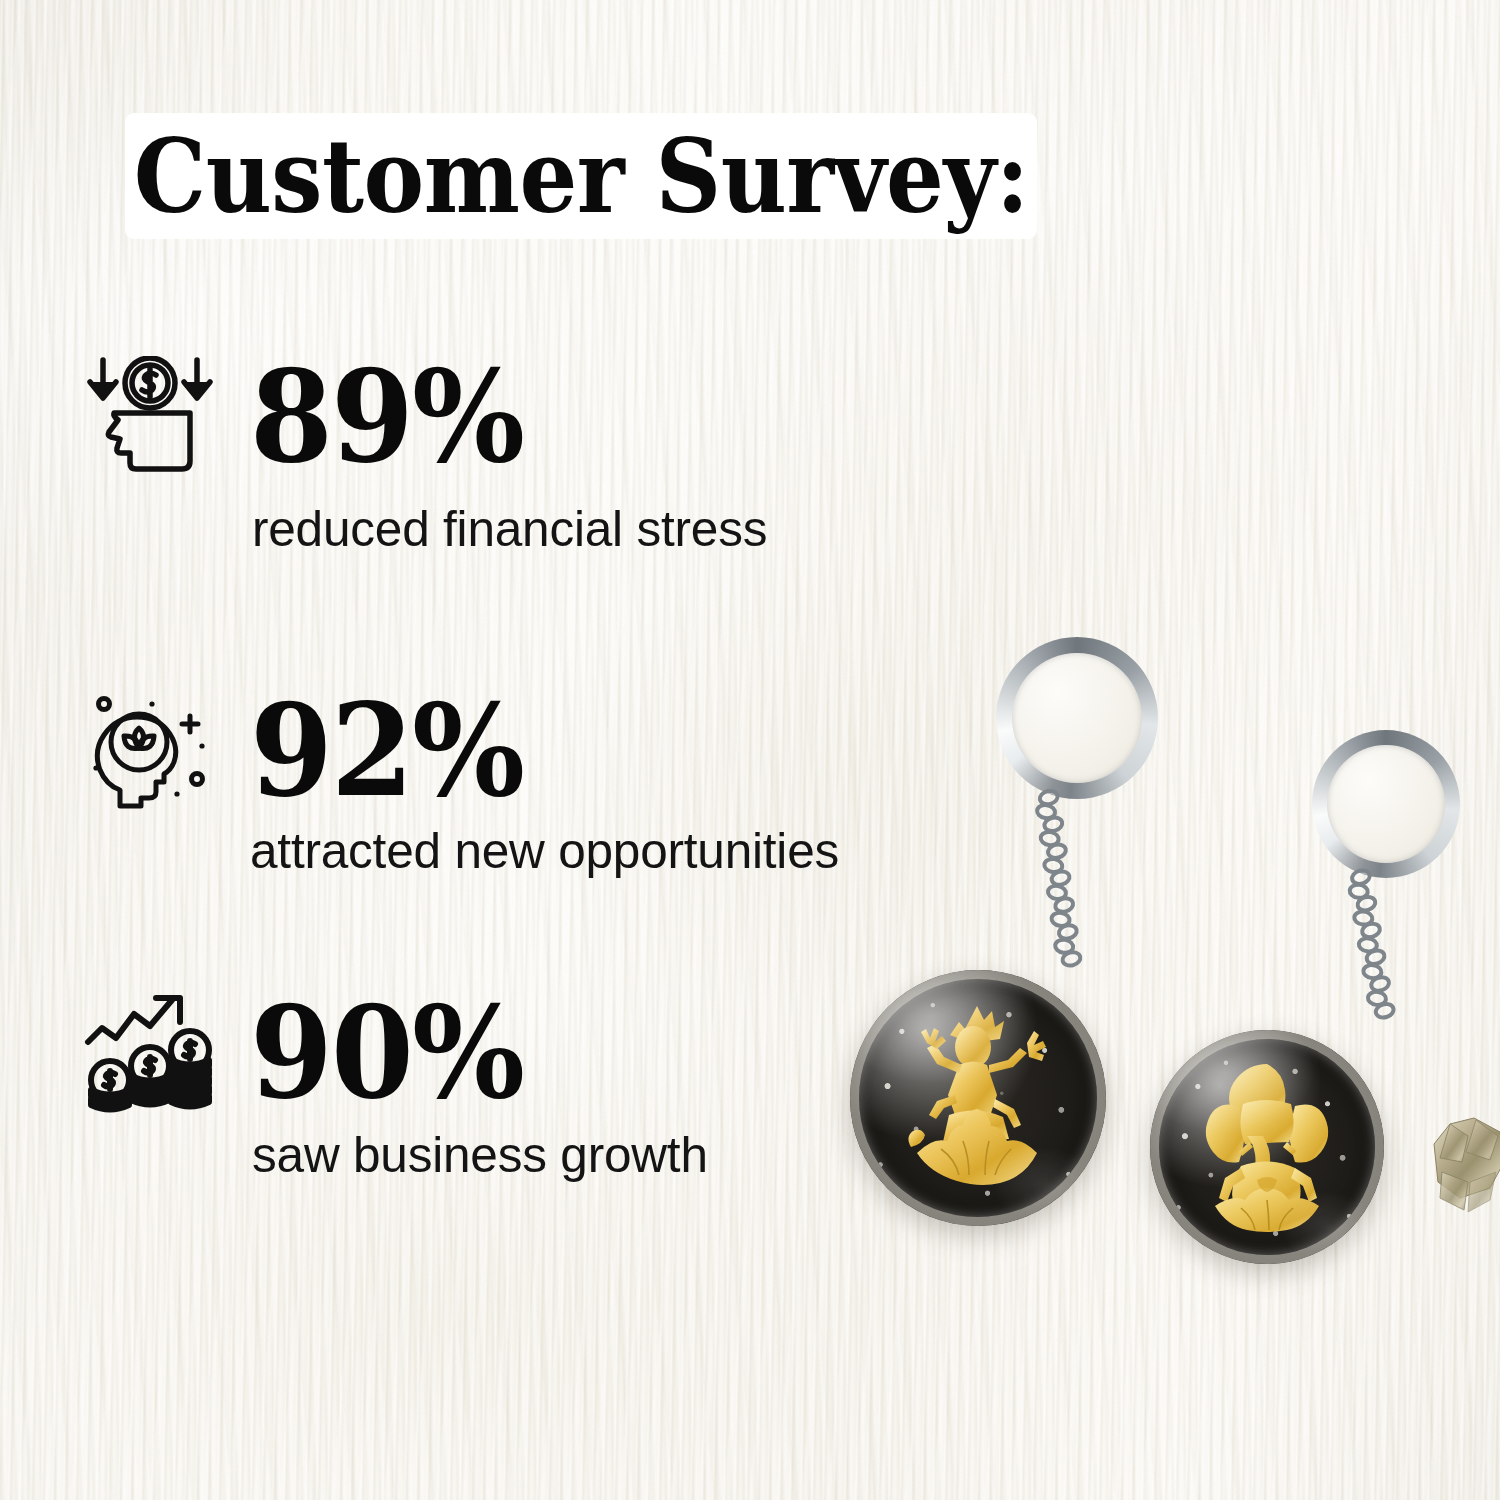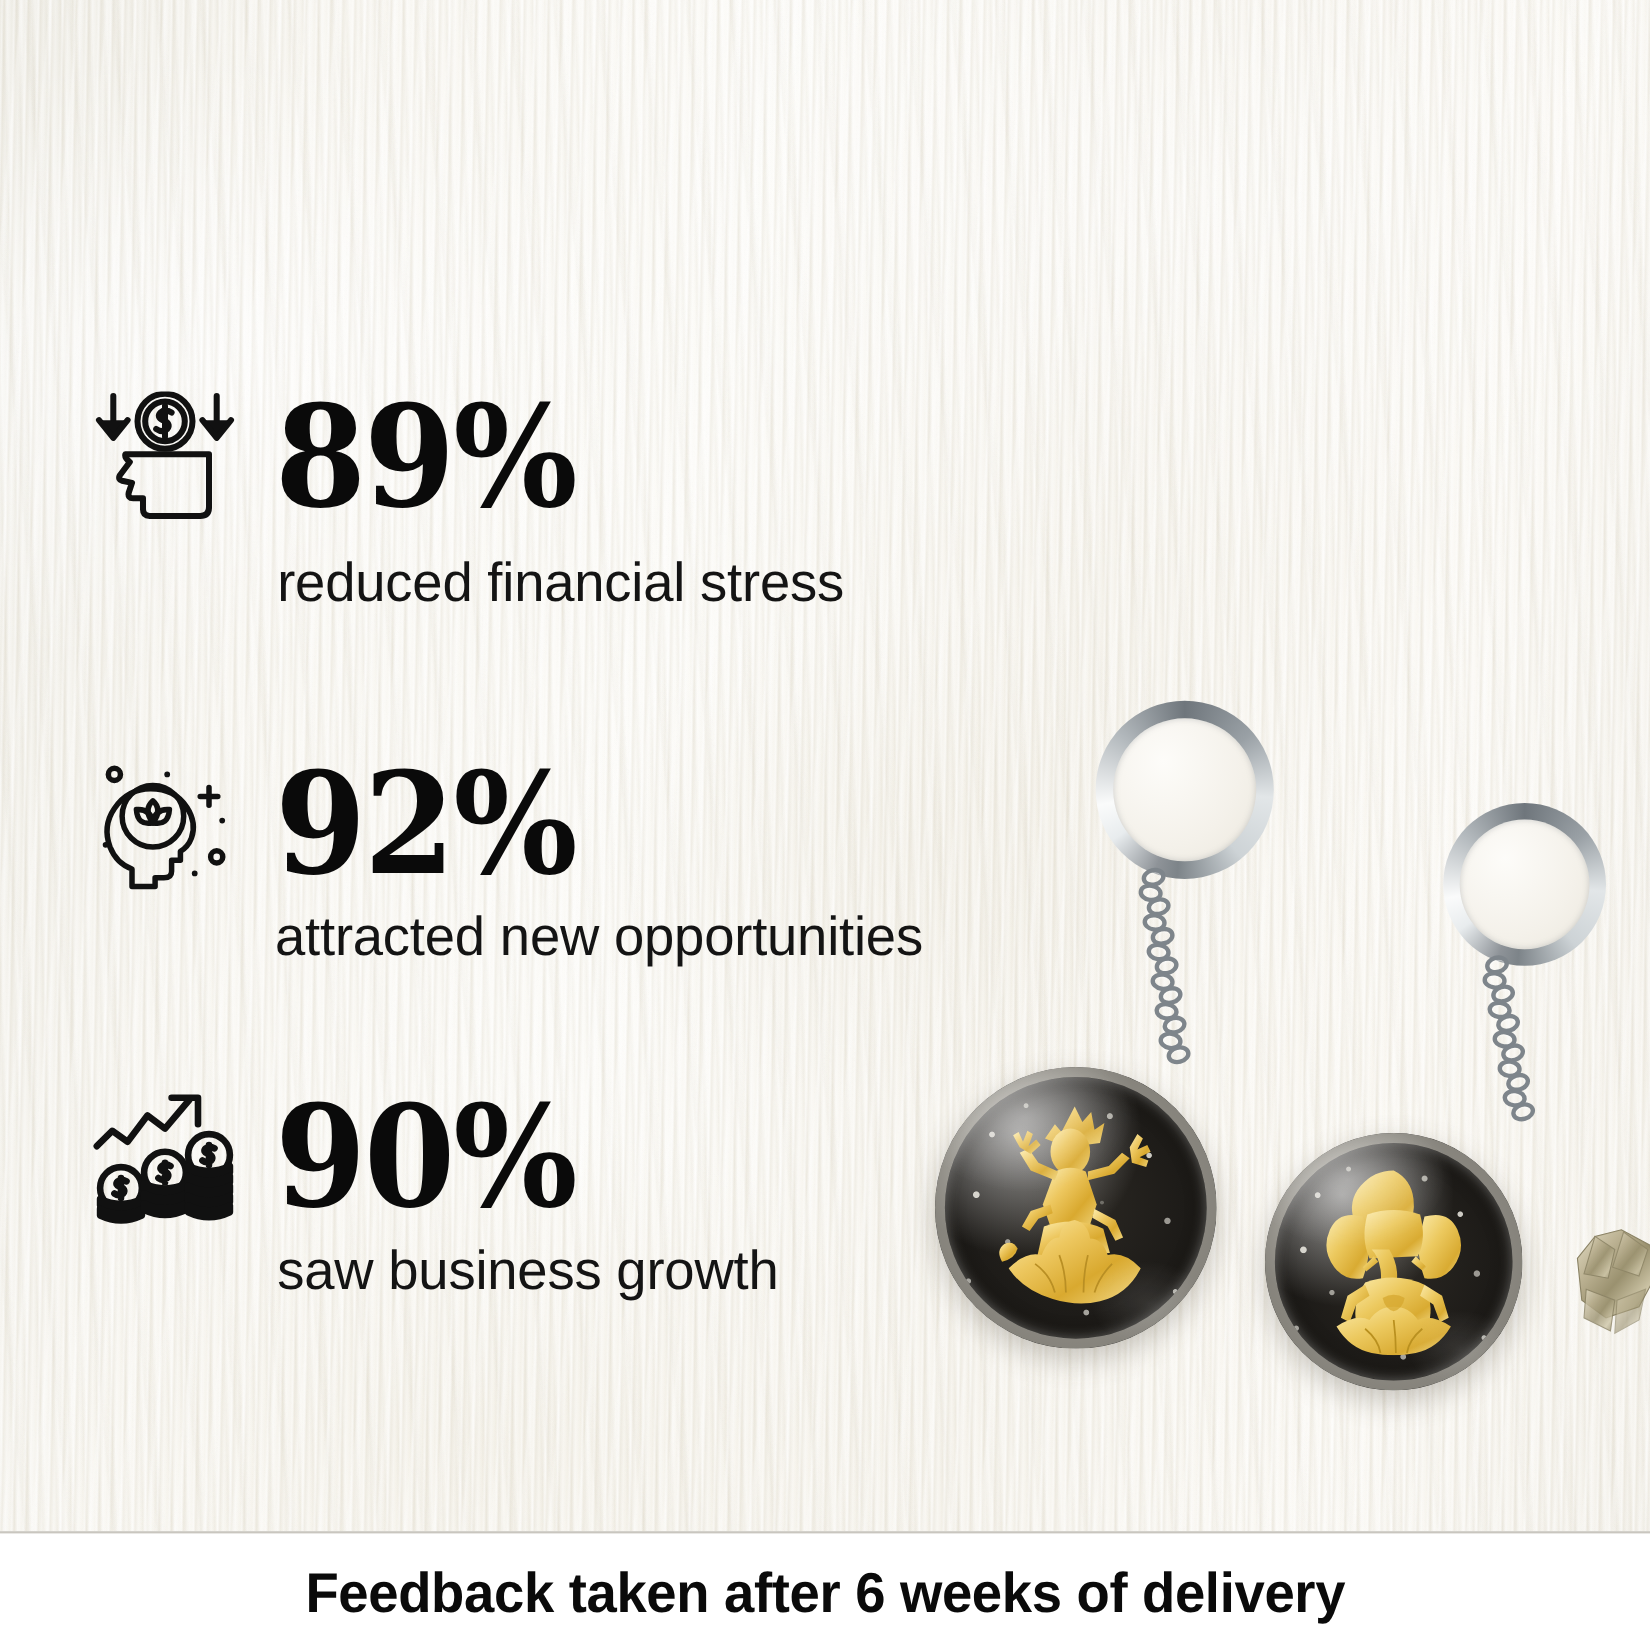--- a/index.html
+++ b/index.html
@@ -415,20 +415,23 @@
       <g fill="url(#pyr)" stroke="#8a8264" stroke-width="1">
         <path d="M2 34 l16 -20 24 -6 26 14 4 30 -14 26 -30 10 -22 -16z"></path>
         <path d="M18 14 l18 12 -6 26 -22 -4z" opacity="0.85"></path>
         <path d="M44 10 l22 16 -8 24 -24 -8z" opacity="0.7"></path>
         <path d="M10 62 l26 10 -4 28 -24 -12z" opacity="0.8"></path>
         <path d="M38 72 l26 -10 -6 28 -22 12z" opacity="0.6"></path>
       </g>
     </svg>
   </div>
 
+  <div id="title-card">
+    <div id="title-text">Customer Survey:</div>
+  </div>
 
   <div class="stat-row" id="stat-0">
     <div class="stat-icon">
       <svg viewBox="0 0 132 125" fill="none" stroke="#111" stroke-width="5.5" stroke-linecap="round" stroke-linejoin="round">
 
         <circle cx="66" cy="27" r="25"></circle>
         <circle cx="66" cy="27" r="18"></circle>
         <path d="M66 13 v28 M72 19 q-6 -4 -10 0 q-4 4 2 7 q8 3 4 8 q-4 4 -10 0"></path>
 
         <path d="M19 4 v30"></path>
@@ -496,17 +499,14 @@
         <path d="M87 75 q19 9 38 0 v6 q-19 9 -38 0z"></path>
         <path d="M87 84 q19 9 38 0 v6 q-19 9 -38 0z"></path>
         <path d="M87 93 q19 9 38 0 v6 q-19 9 -38 0z"></path>
         <path d="M87 102 q19 9 38 0 v6 q-19 9 -38 0z"></path>
       </svg>
     </div>
     <div class="stat-value">90%</div>
     <div class="stat-label">saw business growth</div>
   </div>
 
-  <div id="bottom-bar">
-    <div id="bottom-text">Feedback taken after 6 weeks of delivery</div>
-  </div>
 
 </div>
 
 </body></html>

